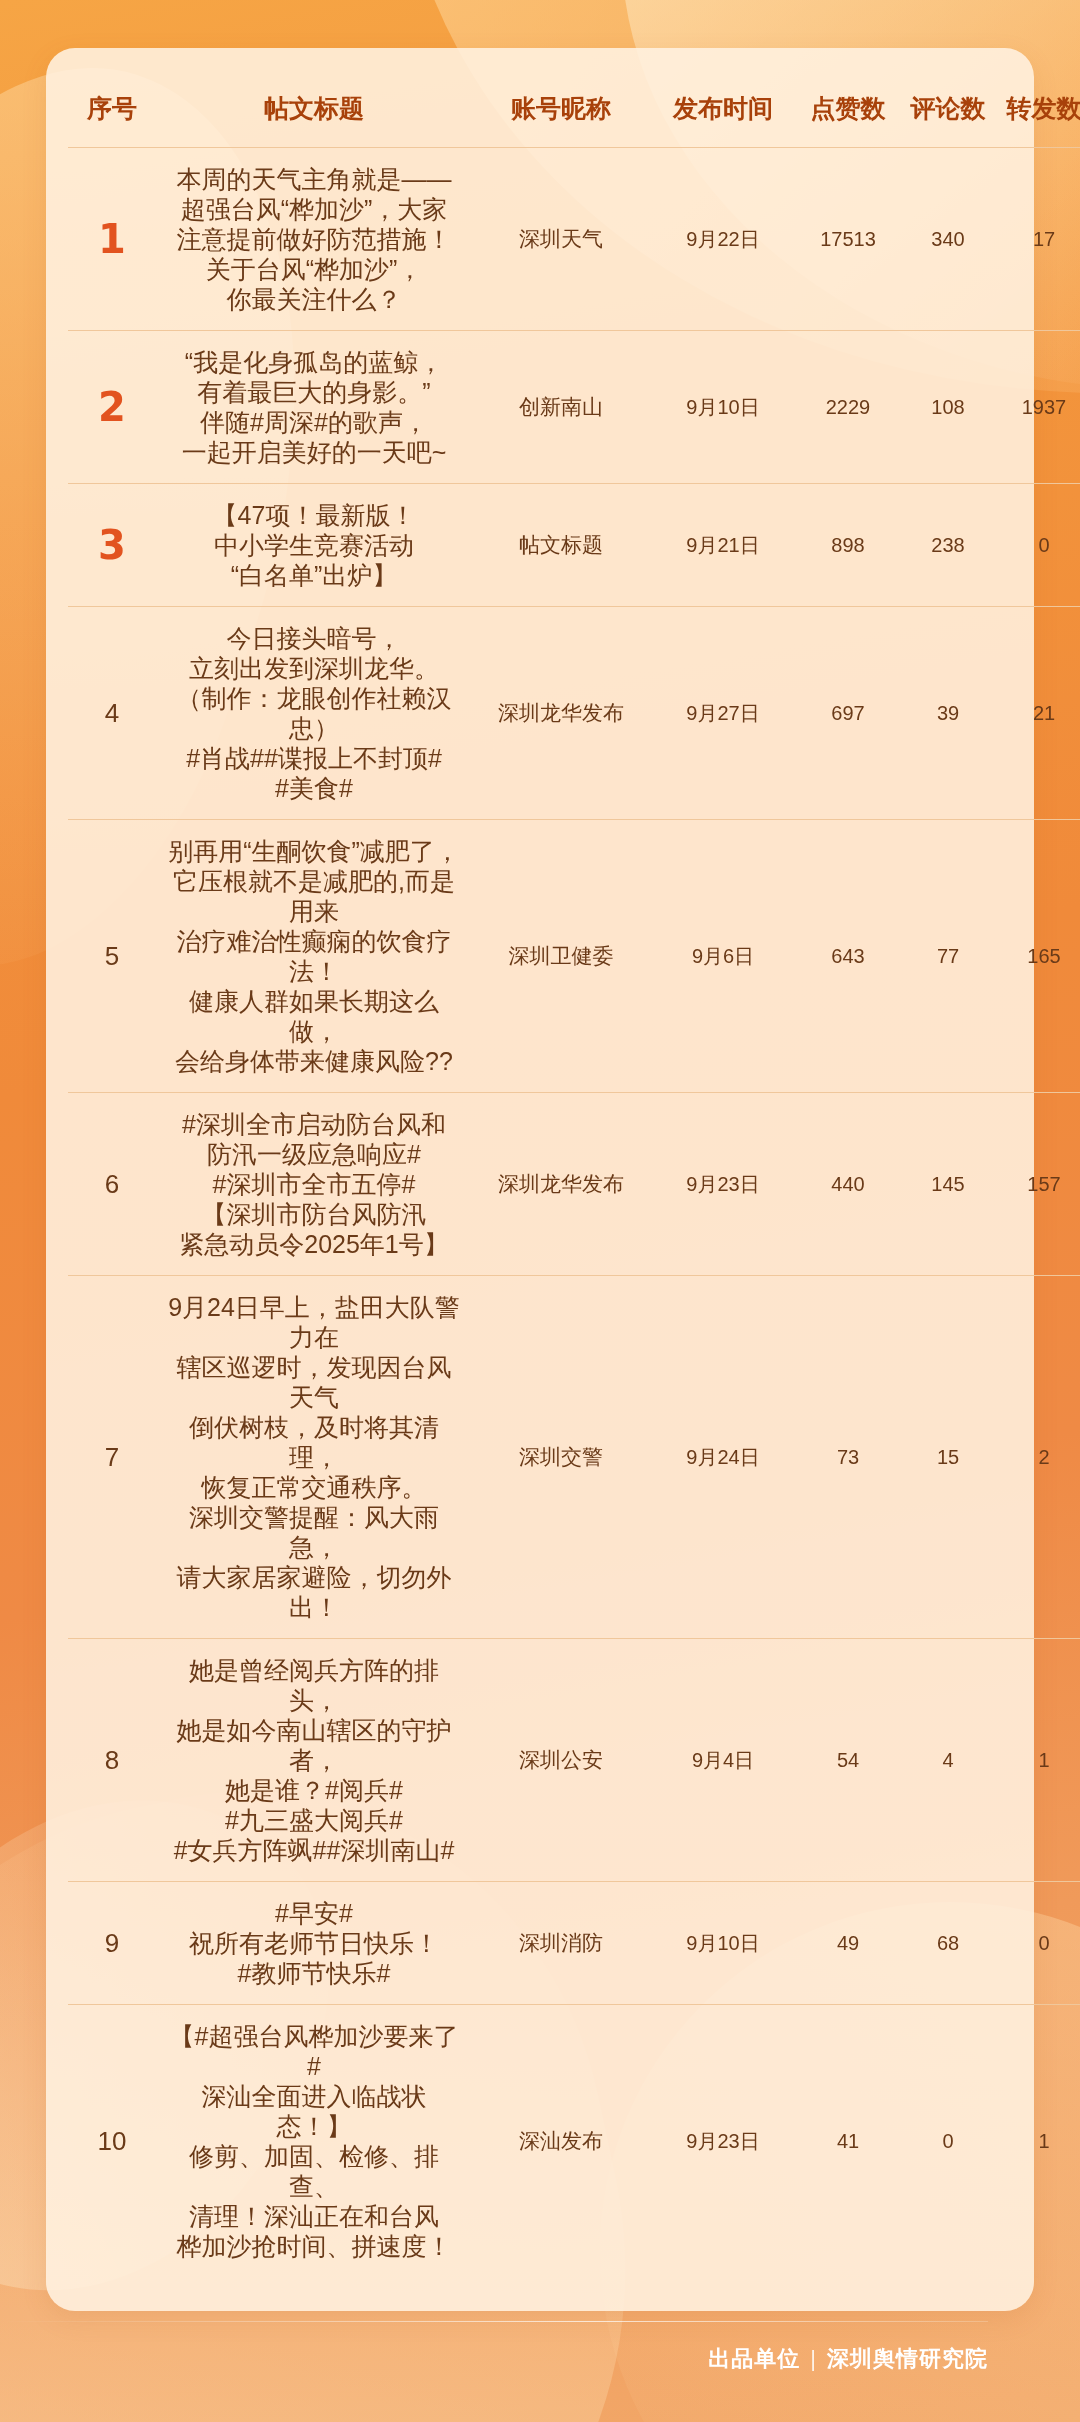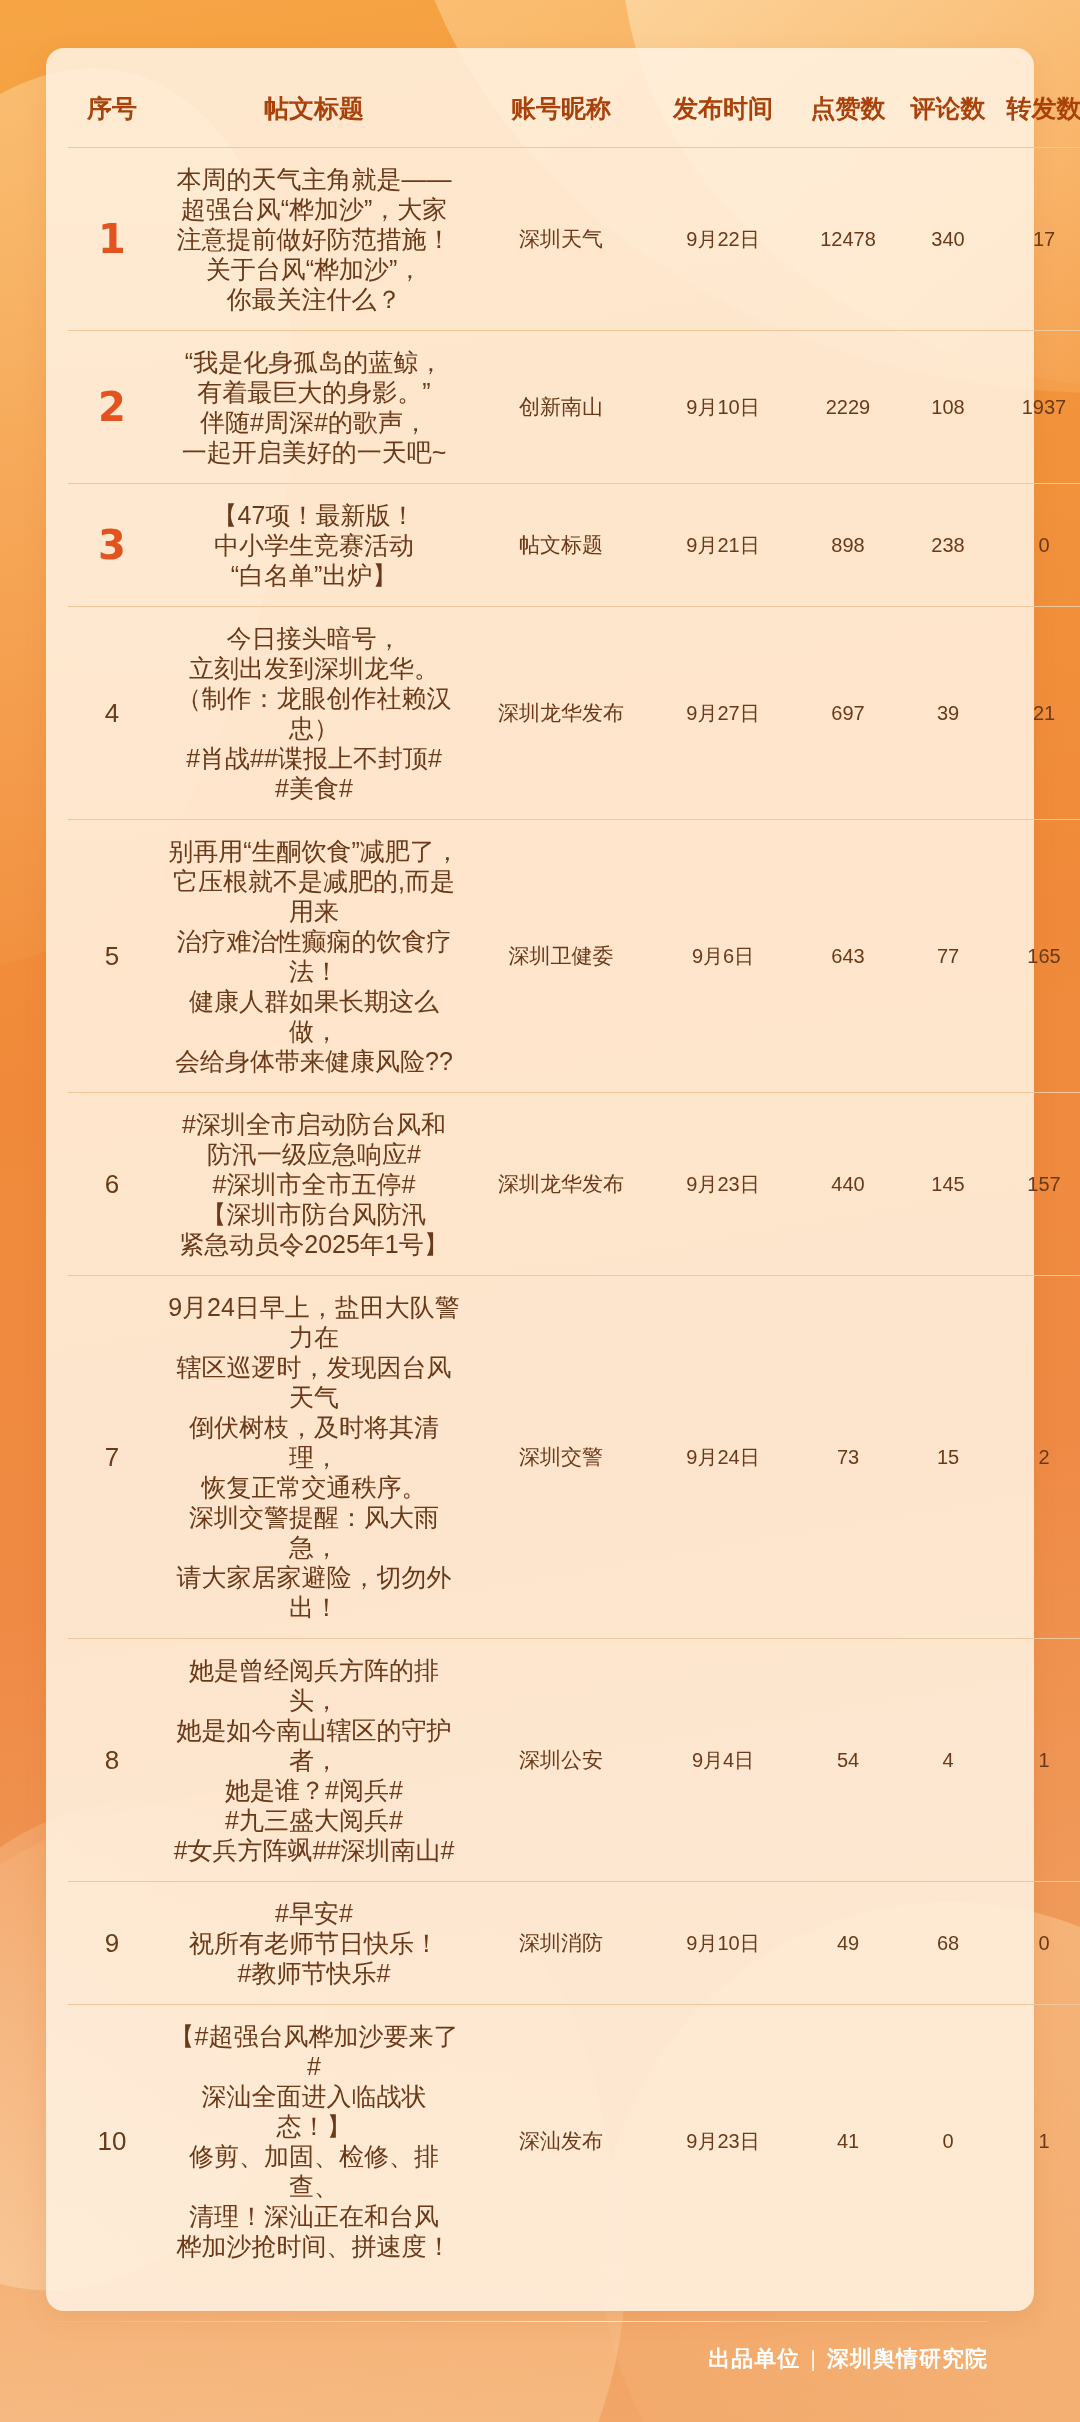--- a/index.html
+++ b/index.html
@@ -96,21 +96,21 @@
   .divider {
     height: 1px; width: 600px;
     background: linear-gradient(90deg, rgba(255,255,255,0) 0%, rgba(255,255,255,0.85) 50%, rgba(255,255,255,0) 100%);
   }
   .meta { margin-top: 26px; color: #fff6e8; font-size: 22px; line-height: 40px; letter-spacing: 1px; }
 
   
   .card {
     margin: 48px auto 0; width: 988px;
     background: rgba(255,241,224,0.88);
-    border-radius: 18px;
+    border-radius: 29px;
     padding: 26px 22px 34px;
     box-shadow: 0 8px 26px rgba(180,90,30,0.12);
   }
   table { width: 100%; border-collapse: collapse; table-layout: fixed; }
   thead th {
     font-size: 25px; font-weight: bold; color: #a8410a;
     padding: 18px 4px 22px; text-align: center;
   }
   .col-idx { width: 88px; }
   .col-title { width: 316px; }
@@ -190,21 +190,21 @@
           <th>评论数</th>
           <th>转发数</th>
         </tr>
       </thead>
       <tbody id="table-body">
           <tr class="top-rank">
             <td class="cell-idx">1</td>
             <td class="cell-title">本周的天气主角就是——<br>超强台风“桦加沙”，大家<br>注意提前做好防范措施！<br>关于台风“桦加沙”，<br>你最关注什么？</td>
             <td class="cell-acct">深圳天气</td>
             <td class="cell-time">9月22日</td>
-            <td class="cell-num">12478</td>
+            <td class="cell-num">17513</td>
             <td class="cell-num">340</td>
             <td class="cell-num">17</td>
           </tr>
           <tr class="top-rank">
             <td class="cell-idx">2</td>
             <td class="cell-title">“我是化身孤岛的蓝鲸，<br>有着最巨大的身影。”<br>伴随#周深#的歌声，<br>一起开启美好的一天吧~</td>
             <td class="cell-acct">创新南山</td>
             <td class="cell-time">9月10日</td>
             <td class="cell-num">2229</td>
             <td class="cell-num">108</td>

